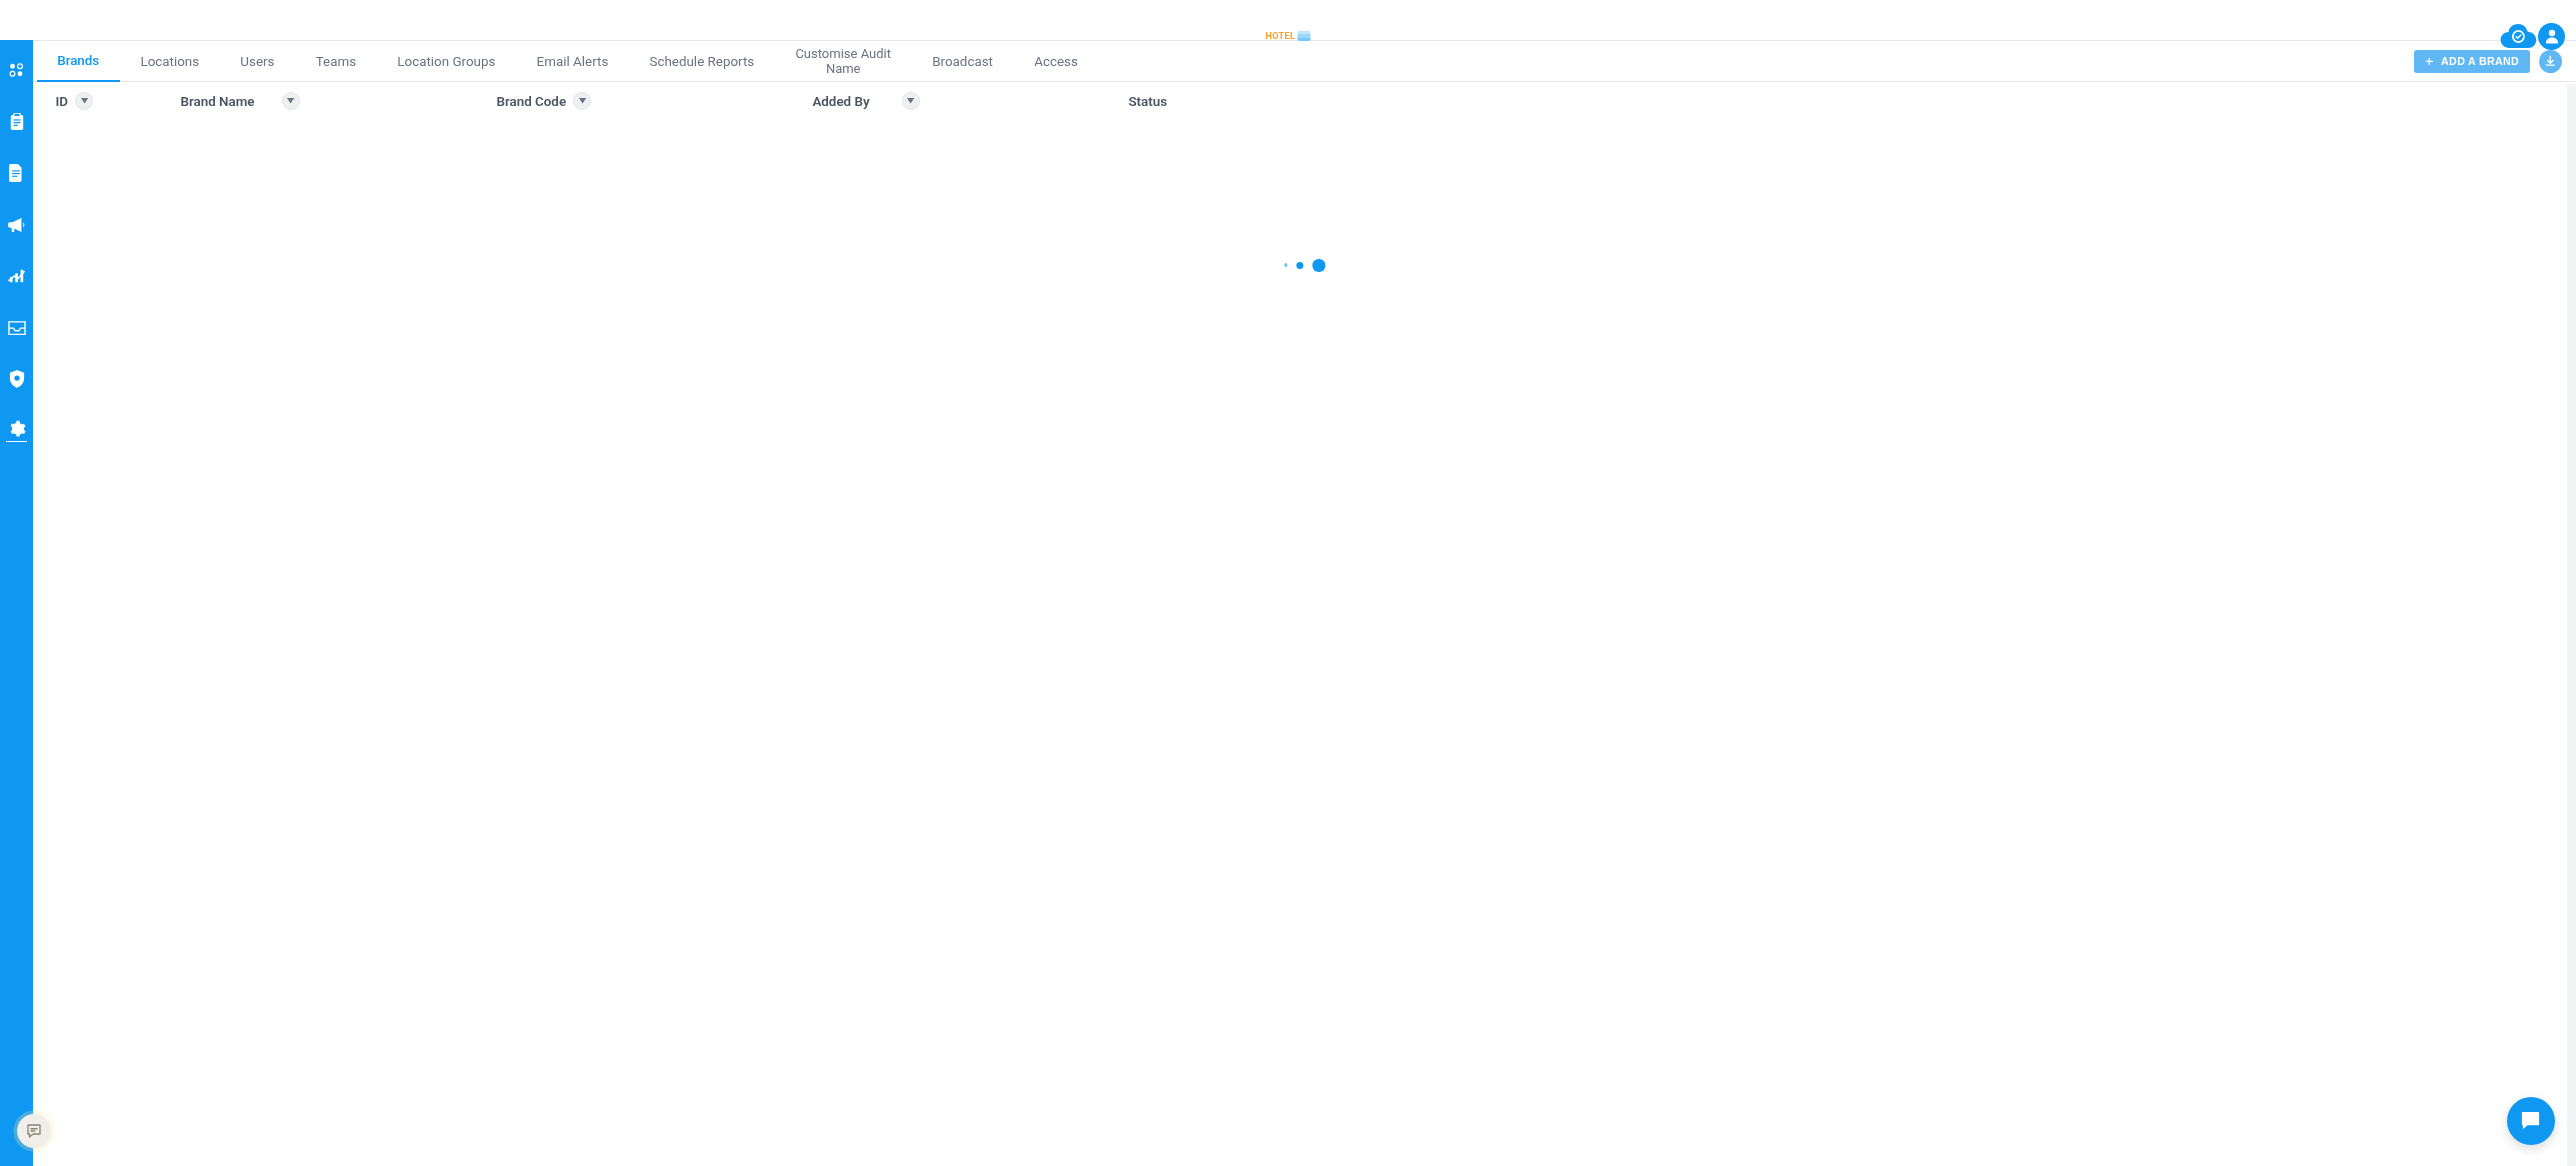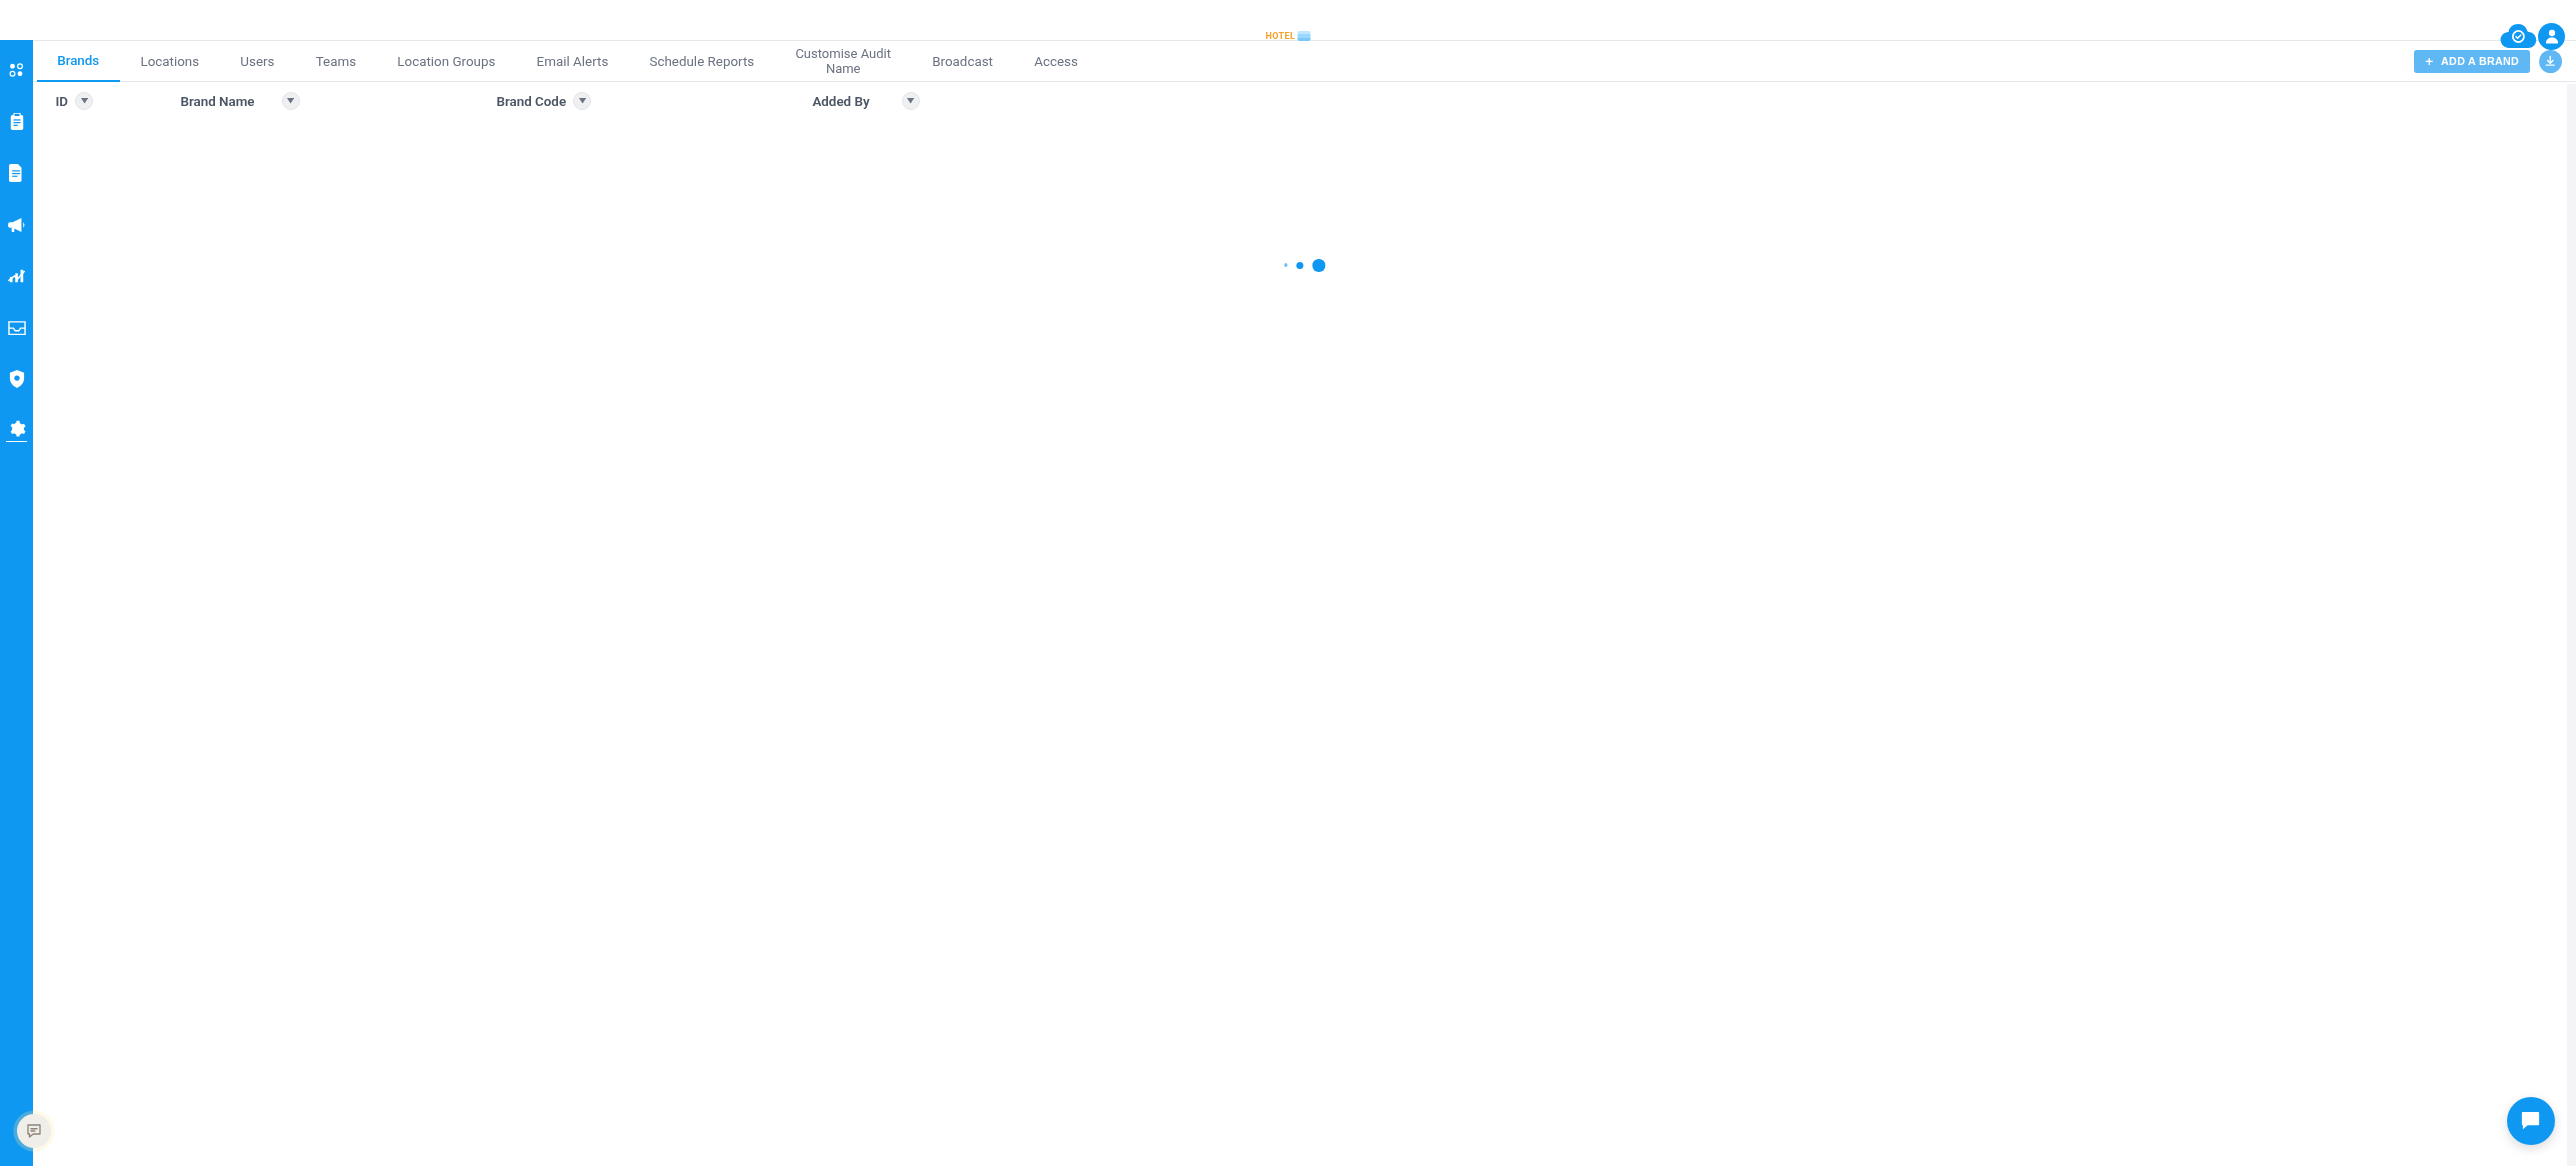--- a/index.html
+++ b/index.html
@@ -291,20 +291,23 @@
       </span>
     </div>
     <div class="th addedby">
       <span>Added By</span>
       <span class="sort-btn">
         <svg width="7.2" height="5.4" viewBox="0 0 8 6">
             <path d="M0 0h8L4 6z" fill="#6b7280"></path>
           </svg>
       </span>
     </div>
+    <div class="th status">
+      <span>Status</span>
+    </div>
   </div>
 
   <div class="table-body">
     <div class="loader">
       <span class="dot d1"></span>
       <span class="dot d2"></span>
       <span class="dot d3"></span>
     </div>
   </div>
 

